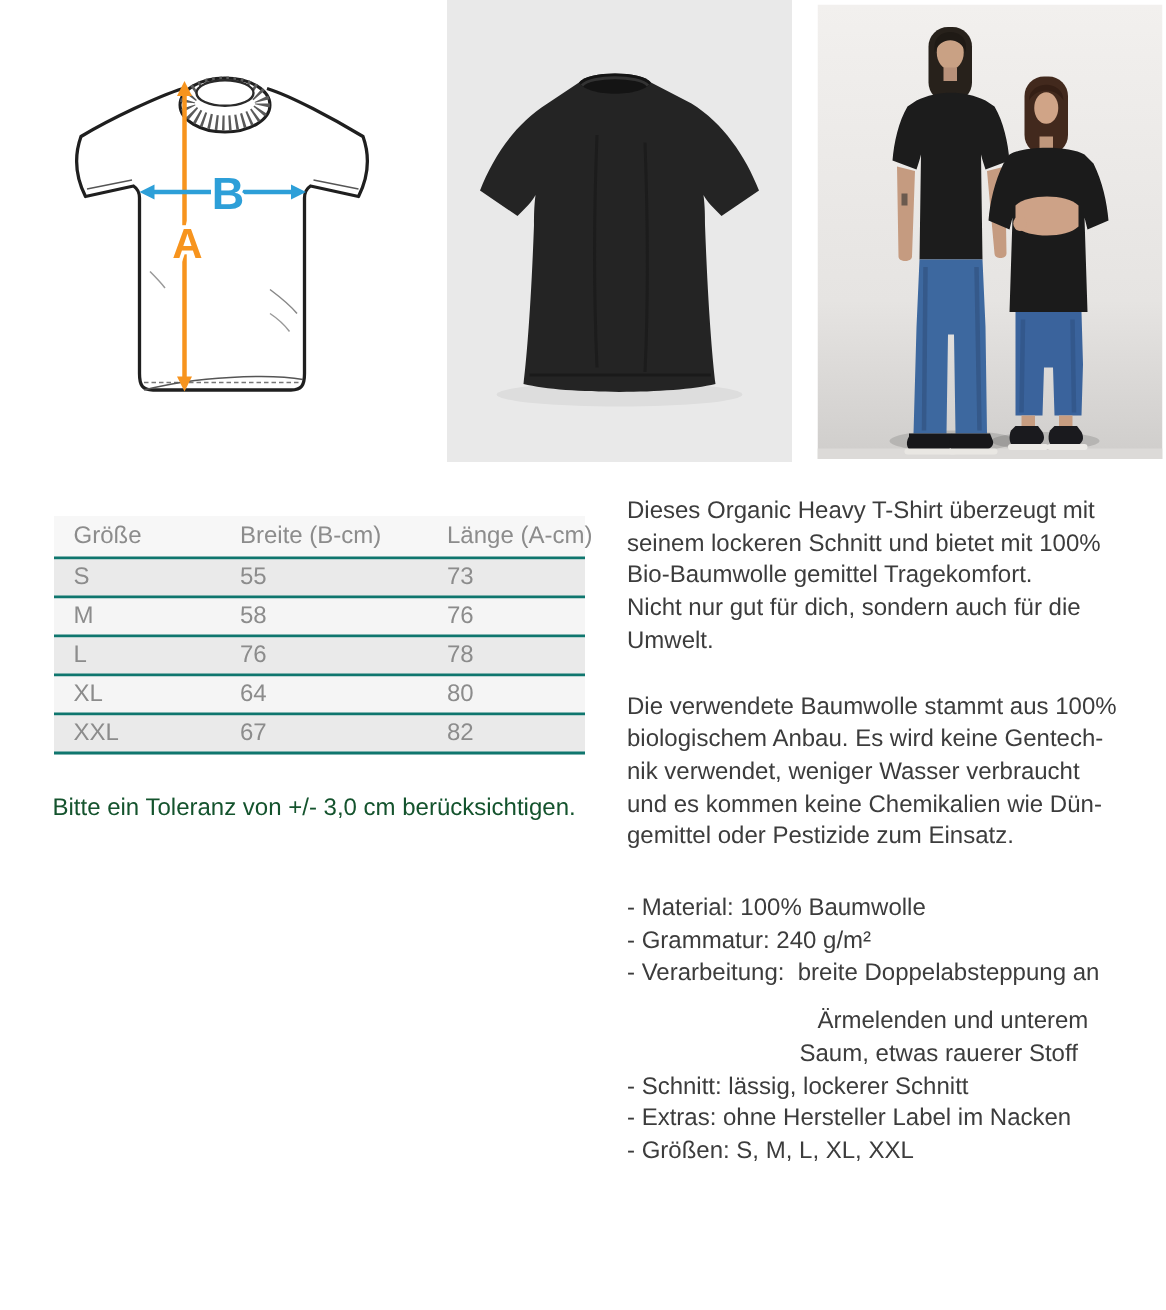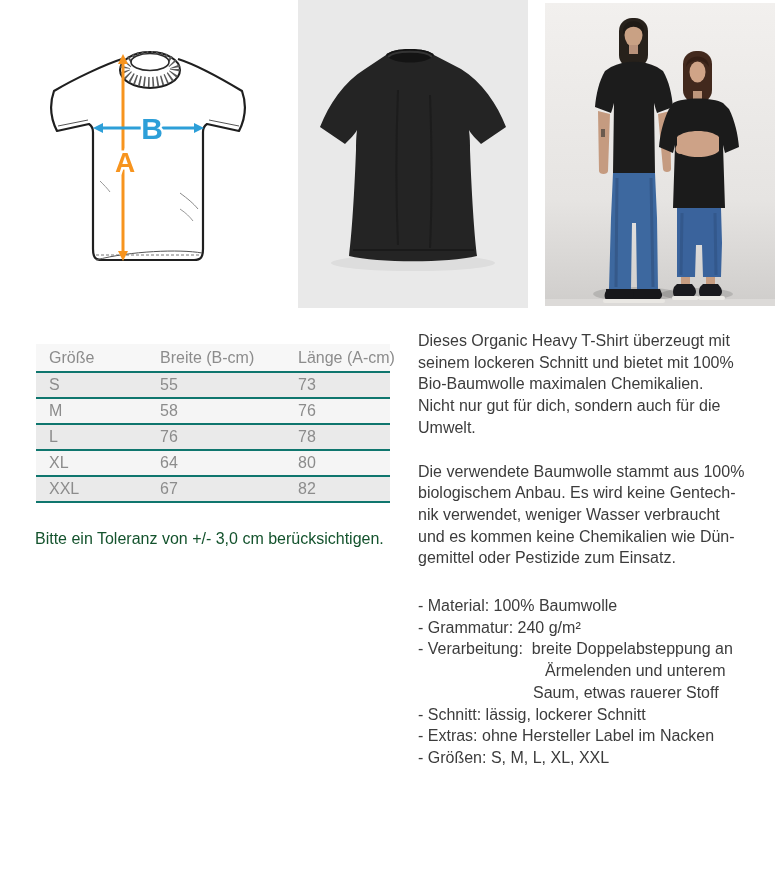--- a/index.html
+++ b/index.html
@@ -22,21 +22,21 @@
   .t-cell{box-sizing:border-box;padding-left:13px;white-space:pre;}
   .c1{width:111px;} .c2{width:138px;} .c3{width:105px;}
 
   .tolerance{position:absolute;left:35px;top:530px;font-size:16px;color:#14532d;white-space:pre;}
 
   
   .description{position:absolute;left:418px;top:330px;width:356px;font-size:16px;color:#3c3c3c;}
   .tline{white-space:pre;line-height:21.7px;}
   .para2{margin-top:22px;}
   .specs{margin-top:26px;}
-  .cont1{padding-left:127px;}
+  .cont1{padding-left:127px;margin-top:10px;}
   .cont2{padding-left:115px;}
 </style>
 </head>
 <body>
 
 <div class="canvas">
 
   <figure class="fig-diagram">
     <svg viewBox="0 0 240 245">
 
@@ -200,21 +200,21 @@
       <div class="t-cell c3">82</div>
     </div>
   </div>
 
   <div class="tolerance">Bitte ein Toleranz von +/- 3,0 cm berücksichtigen.</div>
 
   <div class="description">
     <div class="para">
       <div class="tline">Dieses Organic Heavy T-Shirt überzeugt mit</div>
       <div class="tline">seinem lockeren Schnitt und bietet mit 100%</div>
-      <div class="tline">Bio-Baumwolle maximalen Chemikalien.</div>
+      <div class="tline">Bio-Baumwolle gemittel Tragekomfort.</div>
       <div class="tline">Nicht nur gut für dich, sondern auch für die</div>
       <div class="tline">Umwelt.</div>
     </div>
     <div class="para para2">
       <div class="tline">Die verwendete Baumwolle stammt aus 100%</div>
       <div class="tline">biologischem Anbau. Es wird keine Gentech-</div>
       <div class="tline">nik verwendet, weniger Wasser verbraucht</div>
       <div class="tline">und es kommen keine Chemikalien wie Dün-</div>
       <div class="tline">gemittel oder Pestizide zum Einsatz.</div>
     </div>

